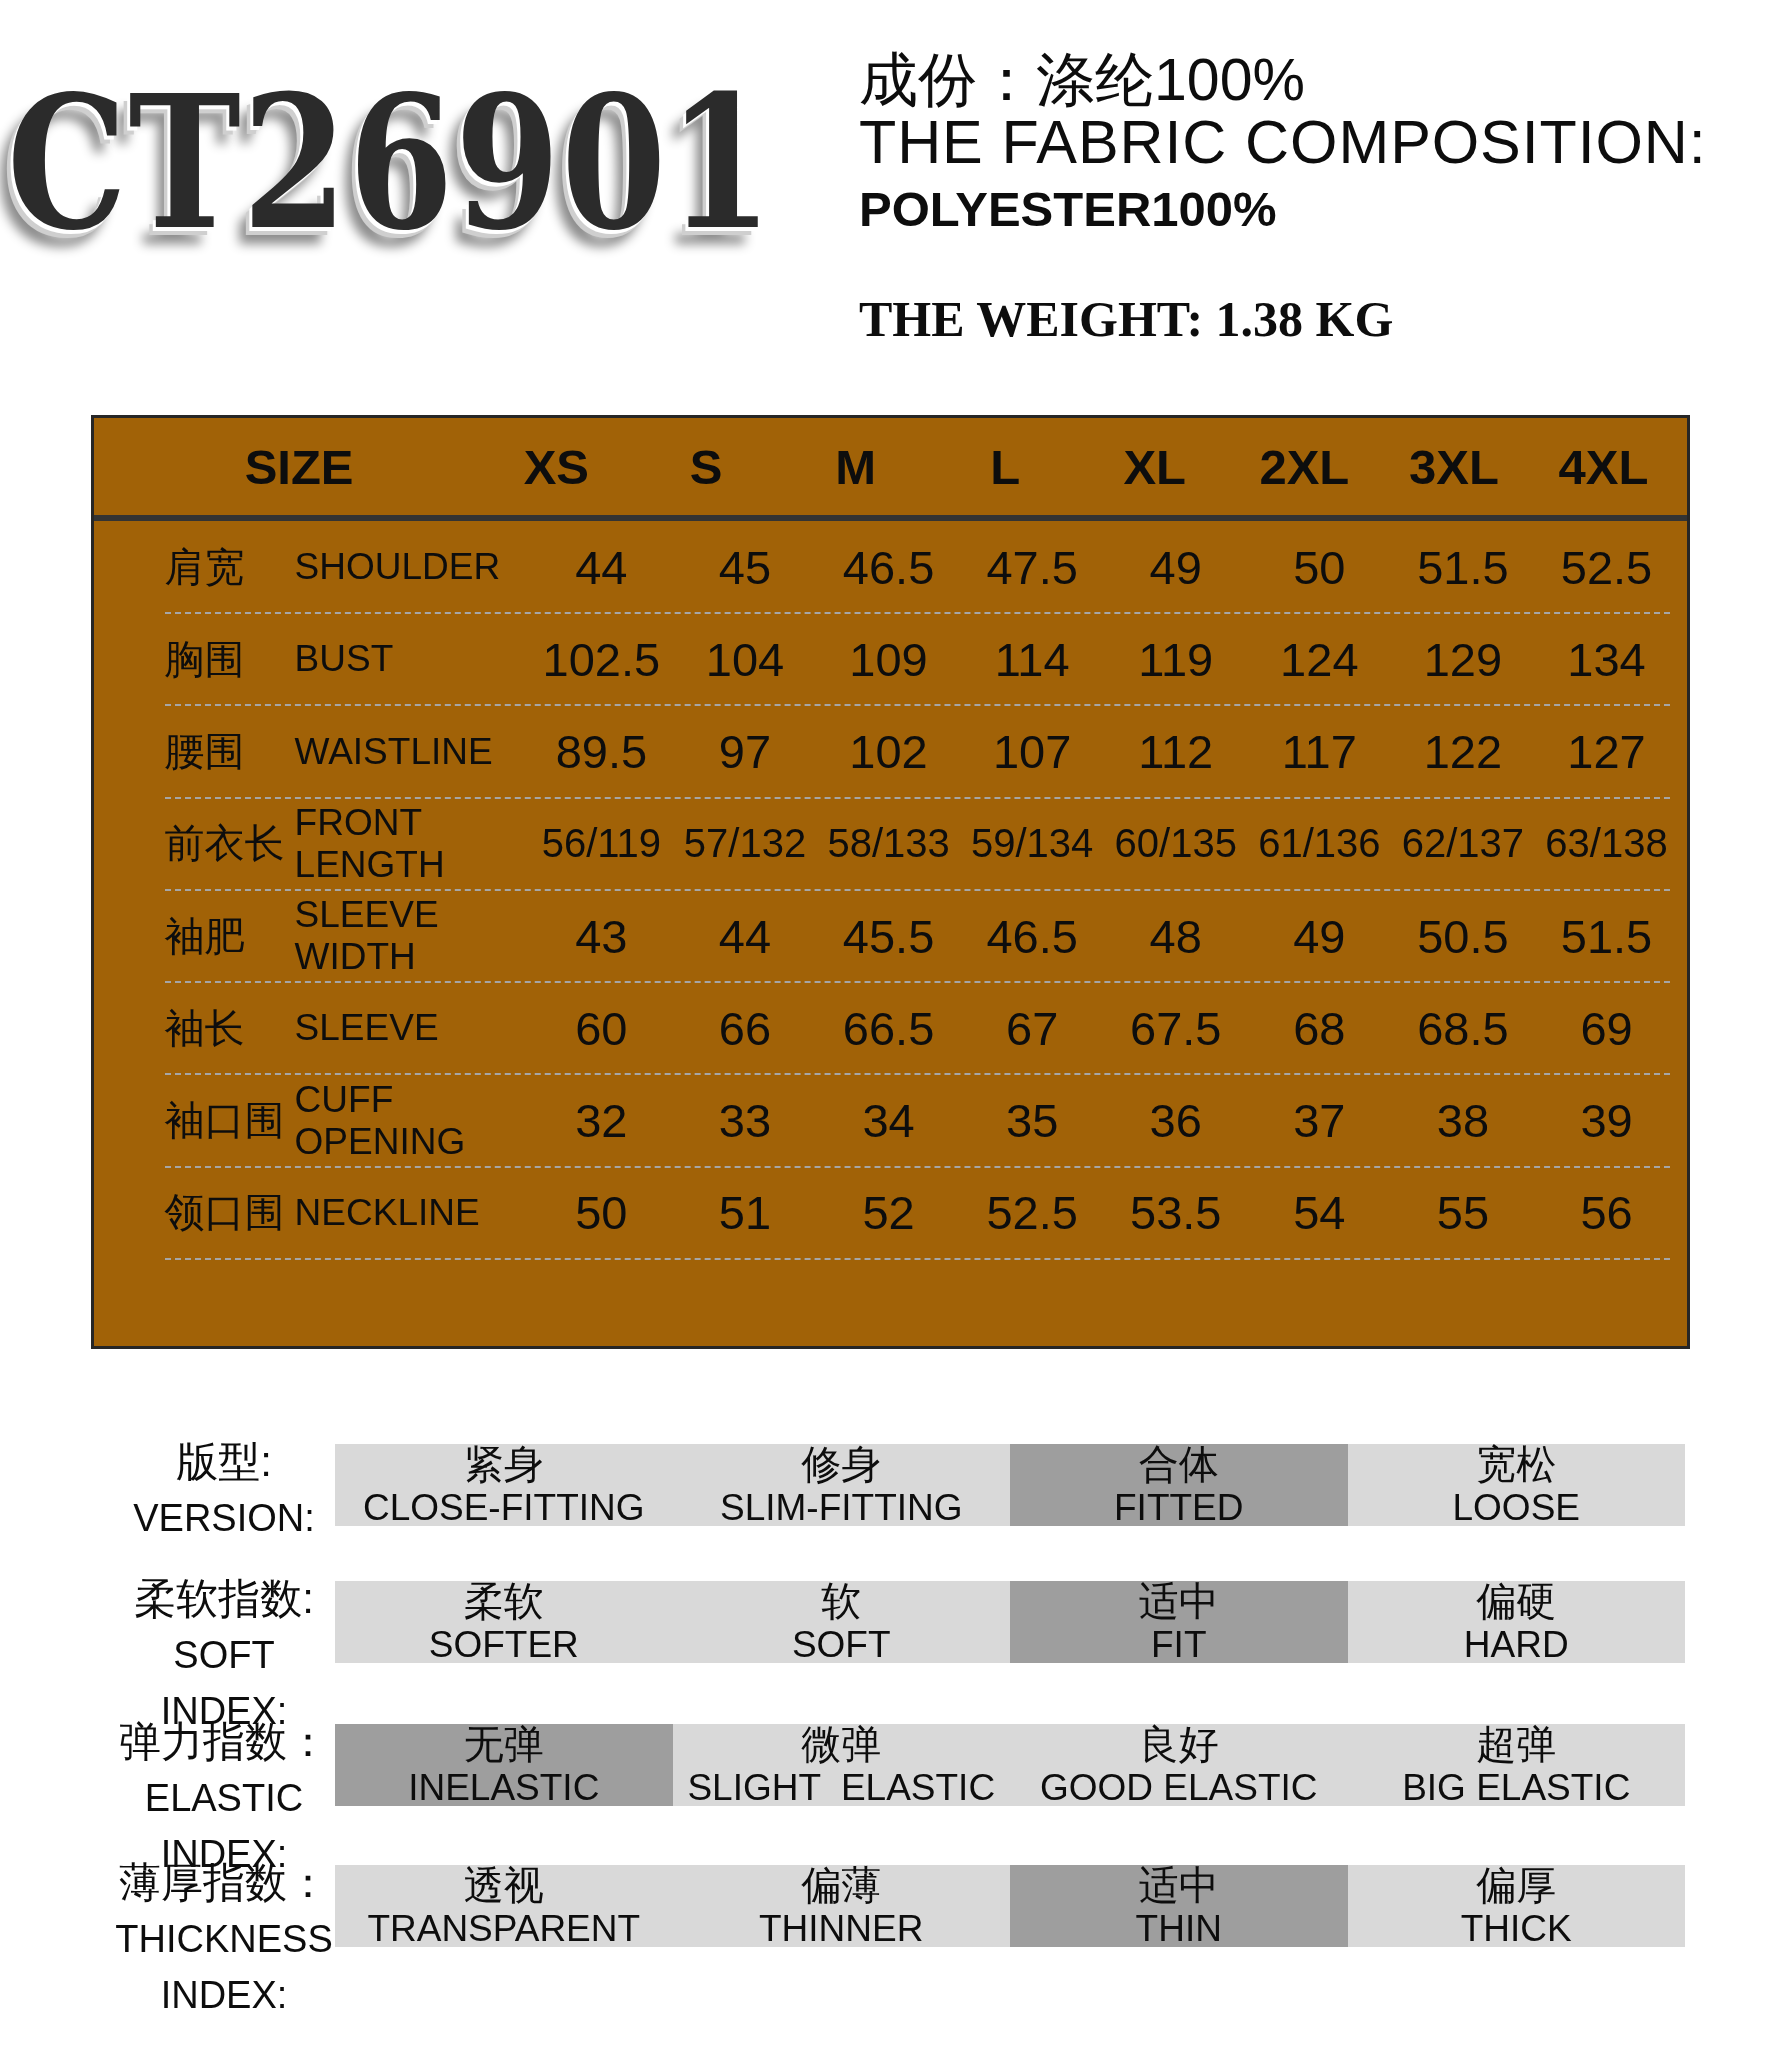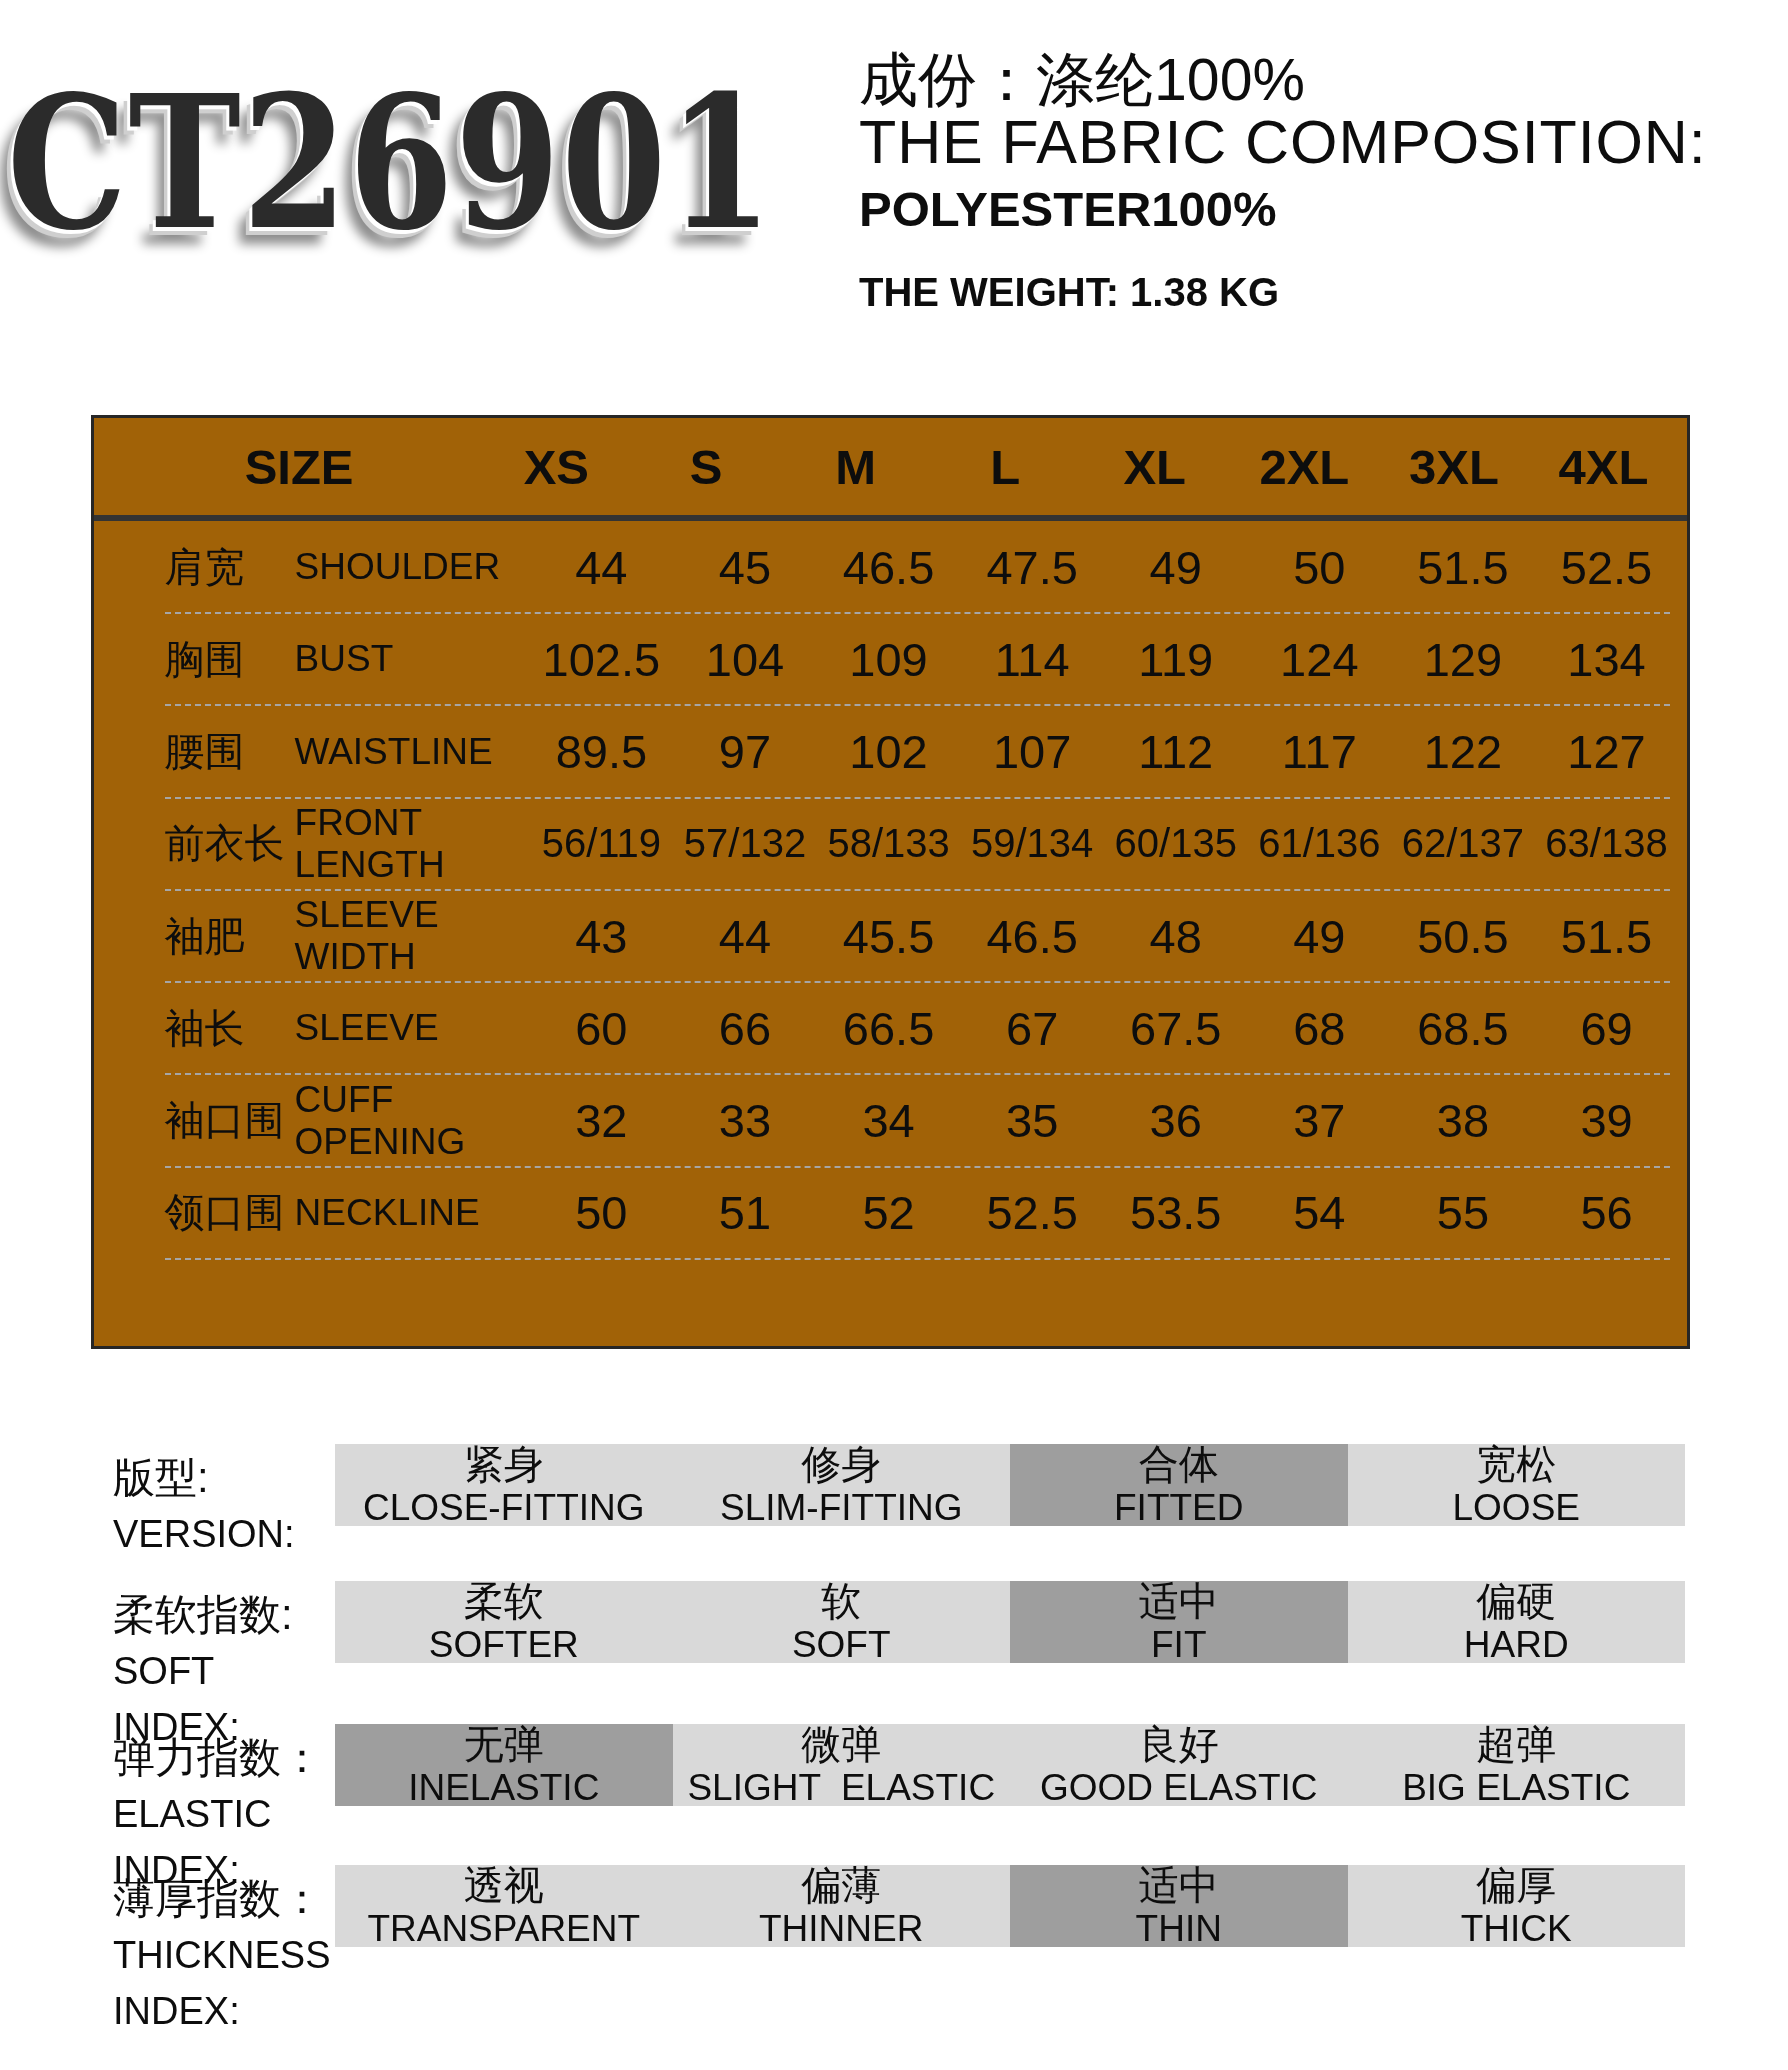--- a/index.html
+++ b/index.html
@@ -17,21 +17,21 @@
     text-shadow:
       -3.5px 3.5px 0 #ffffff,
       -7.8px 7.8px 0 #cfcfcf,
       -15.6px 17.4px 12px rgba(0,0,0,0.45);
   }
   
   .info{position:absolute;left:859px;top:45px;}
   .info .cn{font-size:59px;line-height:70px;}
   .info .en1{font-size:61px;line-height:54px;margin-bottom:12px;letter-spacing:0.9px;}
   .info .en2{font-size:49px;line-height:56px;font-weight:bold;}
-  .info .weight{font-size:40px;line-height:56px;font-weight:bold;margin-top:27px;}
+  .info .weight{font-size:50px;line-height:56px;font-weight:bold;margin-top:54px;font-family:Liberation Serif, serif;}
   
   .size-table{
     position:absolute;left:91px;top:415px;width:1599px;height:934px;
     background:#a16207;border:3.5px solid #262626;box-sizing:border-box;
     display:flex;flex-direction:column;
   }
   .t-head{
     height:97px;display:grid;grid-template-columns:130px 235px repeat(8,1fr);
     align-items:center;padding:0 8.7px 0 22.6px;font-weight:bold;font-size:49px;
   }
@@ -47,21 +47,21 @@
     content:"";position:absolute;left:22.6px;right:17.4px;bottom:-0.9px;
     border-bottom:2.6px dashed #a6a6a6;
   }
   .t-row .cn{font-size:40px;}
   .t-row .en{font-size:37px;}
   .t-row .v{text-align:center;}
   .t-row:nth-child(4){font-size:40px;}
   .t-row:nth-child(4) .v{font-size:40px;}
   
   .attr{position:absolute;left:113px;width:1571px;}
-  .attr-label{position:absolute;left:0;top:16px;width:222px;font-size:42px;line-height:56px;}
+  .attr-label{position:absolute;left:0;top:0;width:222px;font-size:42px;line-height:56px;text-align:center;}
   .al-cn{display:block;}
   .al-en{display:block;font-size:38px;}
   .attr-opts{
     position:absolute;left:222px;top:10.4px;width:1350px;
     display:grid;grid-template-columns:repeat(4,1fr);
   }
   .opt{
     height:82px;background:#d9d9d9;
     display:flex;flex-direction:column;align-items:center;justify-content:center;
   }

